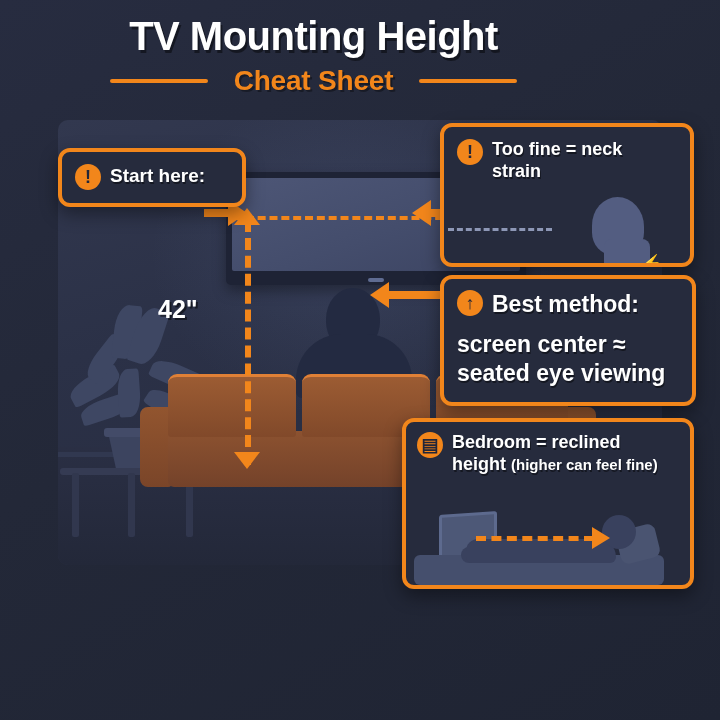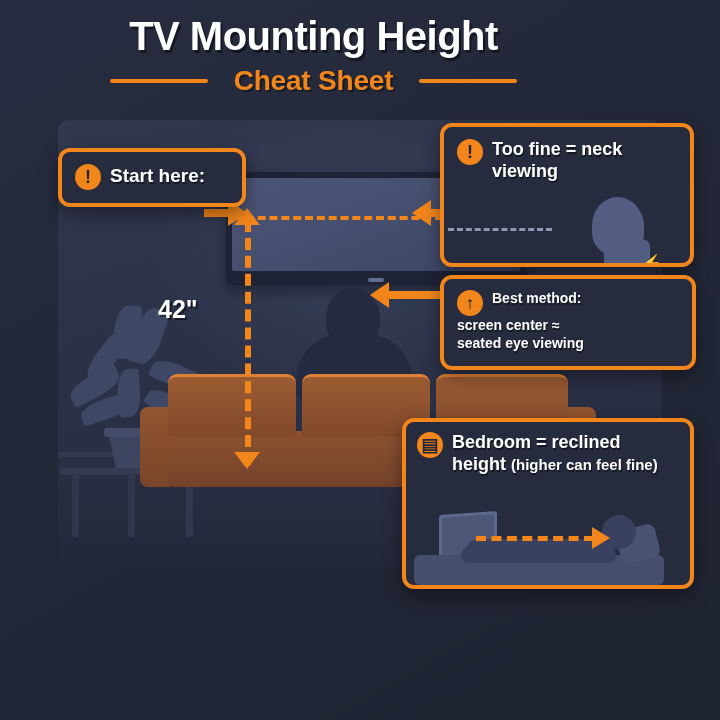--- a/index.html
+++ b/index.html
@@ -205,21 +205,21 @@
   }
 
   #callout-start { left: 58px; top: 148px; width: 154px; padding: 12px 13px 13px 13px; }
   #callout-start .ctext { font-size: 17px; line-height: 1.26; }
   #callout-start .ctext .l1 { font-size: 19px; }
 
   #callout-high { left: 440px; top: 123px; width: 220px; height: 112px; padding: 12px 13px; }
   #callout-high .ctext { font-size: 18px; line-height: 1.2; }
 
   #callout-best { left: 440px; top: 275px; width: 222px; padding: 11px 13px 13px 13px; }
-  #callout-best .ctext { font-size: 14px; line-height: 1.27; }
+  #callout-best .ctext { font-size: 23px; line-height: 1.27; }
 
   #callout-bed { left: 402px; top: 418px; width: 262px; height: 143px; padding: 10px 11px; }
   #callout-bed .ctext { font-size: 18px; line-height: 1.2; }
   #callout-bed .paren { font-size: 15px; }
 
   
   #strain-art { position: absolute; right: 6px; bottom: 0; width: 126px; height: 74px; }
   #strain-head {
     position: absolute; right: 40px; bottom: 8px;
     width: 52px; height: 58px;
@@ -393,40 +393,40 @@
         <div class="l1">Start here:</div>
       </div>
     </div>
   </div>
 
   <div class="callout" id="callout-high">
     <div class="callout-head">
       <div class="badge">!</div>
       <div class="ctext">
         <div>Too fine = neck</div>
-        <div>viewing</div>
+        <div>strain</div>
       </div>
     </div>
     <div id="strain-art">
       <div id="strain-head"></div>
       <div id="strain-neck"></div>
       <div class="bolt" style="right:-2px; bottom:34px;">⚡</div>
       <div class="bolt" style="right:44px; bottom:8px; font-size:18px;">⚡</div>
     </div>
     <div id="strain-dash"></div>
   </div>
 
   <div class="callout" id="callout-best">
     <div class="callout-head">
       <div class="badge">↑</div>
       <div class="ctext">
         <div>Best method:</div>
       </div>
     </div>
-    <div class="ctext" style="margin-top:1px;">
+    <div class="ctext" style="margin-top:11px;">
       <div>screen center ≈</div>
       <div>seated eye viewing</div>
     </div>
   </div>
 
   <div class="callout" id="callout-bed">
     <div class="callout-head">
       <div class="badge square">▤</div>
       <div class="ctext">
         <div>Bedroom = reclined</div>

